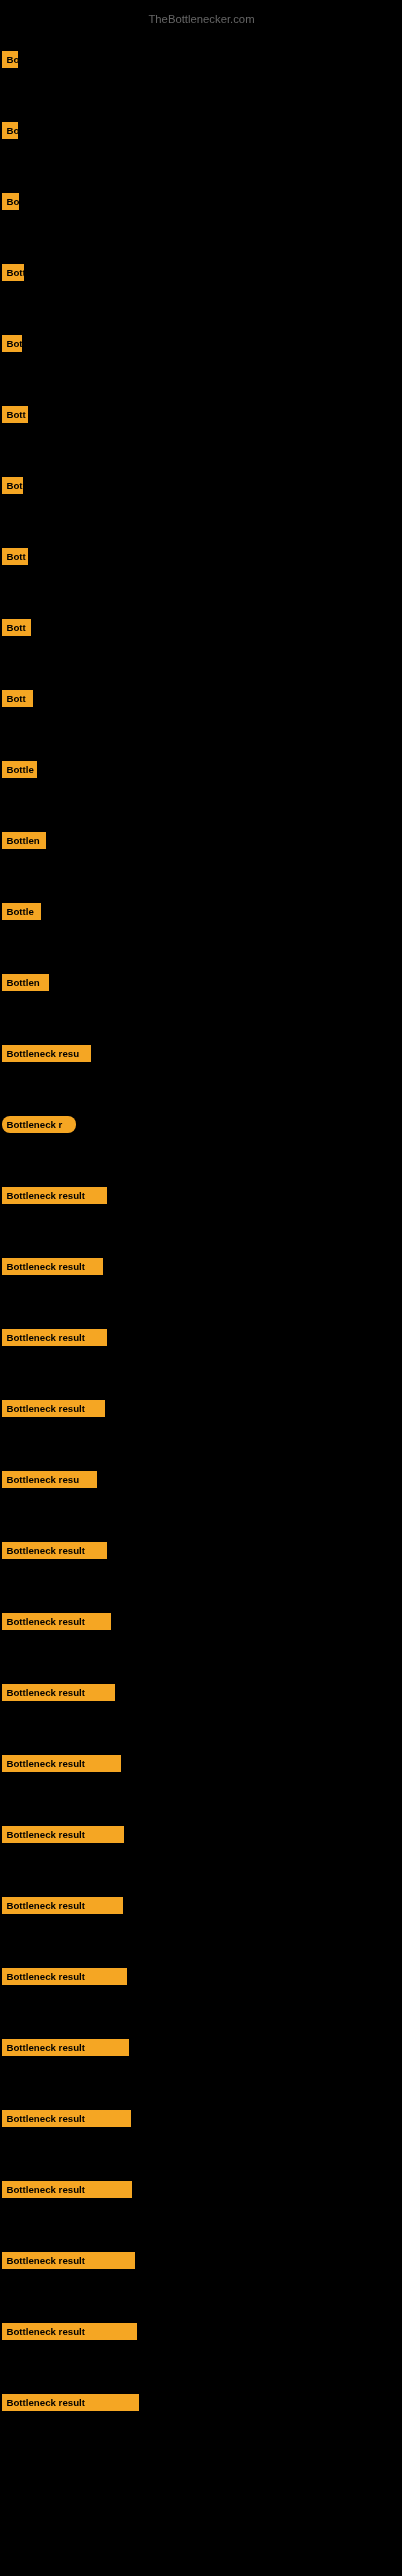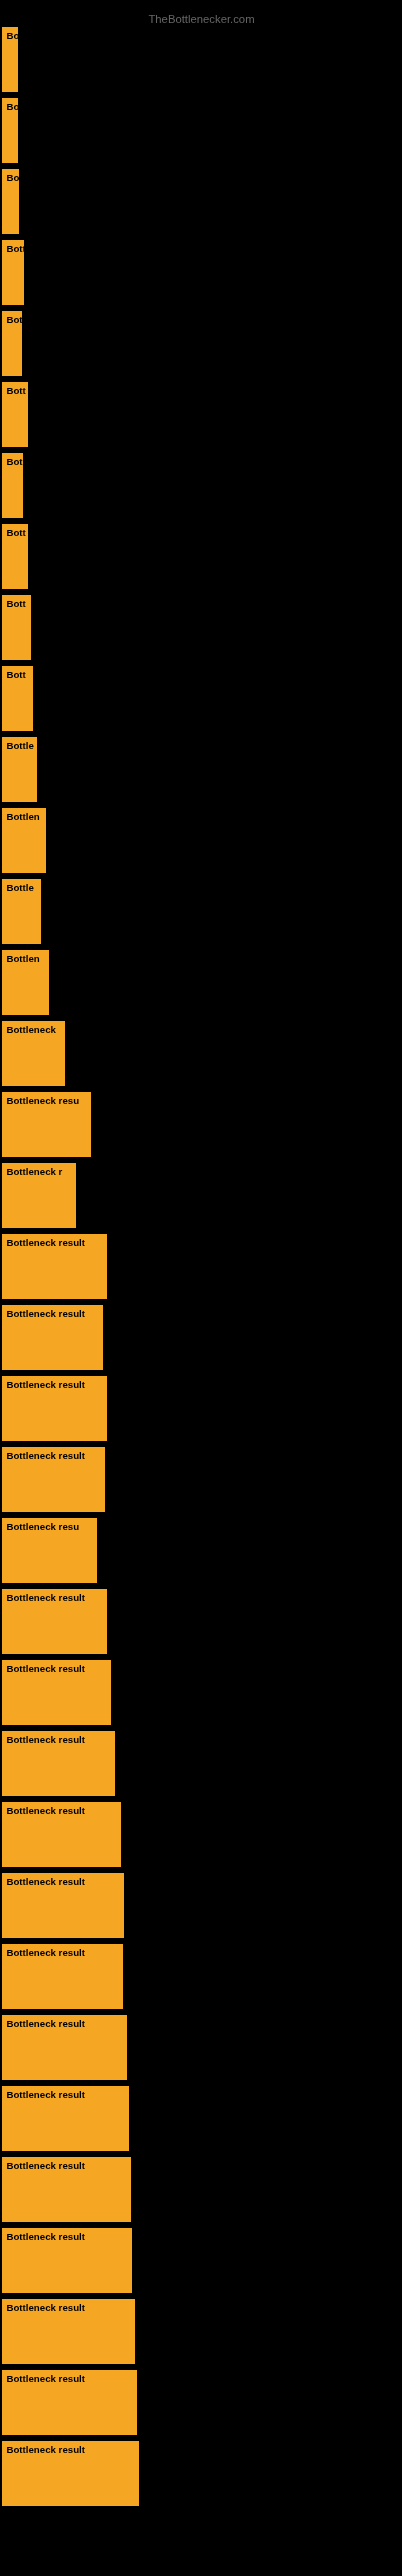--- a/index.html
+++ b/index.html
@@ -28,20 +28,21 @@
 
     .bars-container {
       position: absolute;
       top: 24px;
       left: 0;
       width: 100%;
     }
 
     .bar-row {
       display: flex;
+      align-items: center;
       margin-bottom: 0;
       padding: 3.2px 0;
       height: 71px;
     }
 
     .bar-label {
       background-color: #f5a623;
       color: #000;
       font-size: 9.7px;
       font-weight: bold;
@@ -93,27 +94,24 @@
     <div class="bar-row">
       <span class="bar-label" style="width: 44px; overflow: hidden;">Bottlen</span>
     </div>
     <div class="bar-row">
       <span class="bar-label" style="width: 39px; overflow: hidden;">Bottle</span>
     </div>
     <div class="bar-row">
       <span class="bar-label" style="width: 47px; overflow: hidden;">Bottlen</span>
     </div>
     <div class="bar-row">
-      <span class="bar-label" style="width: 63px; overflow: hidden;">Bottleneck</span>
-    </div>
-    <div class="bar-row">
       <span class="bar-label" style="width: 89px; overflow: hidden;">Bottleneck resu</span>
     </div>
     <div class="bar-row">
-      <span class="bar-label" style="width: 74px; overflow: hidden;">Bottleneck r</span>
+      <span class="bar-label" style="width: 74px; overflow: hidden; border-radius: 8px;">Bottleneck r</span>
     </div>
     <div class="bar-row">
       <span class="bar-label" style="width: 105px; overflow: hidden;">Bottleneck result</span>
     </div>
     <div class="bar-row">
       <span class="bar-label" style="width: 101px; overflow: hidden;">Bottleneck result</span>
     </div>
     <div class="bar-row">
       <span class="bar-label" style="width: 105px; overflow: hidden;">Bottleneck result</span>
     </div>

